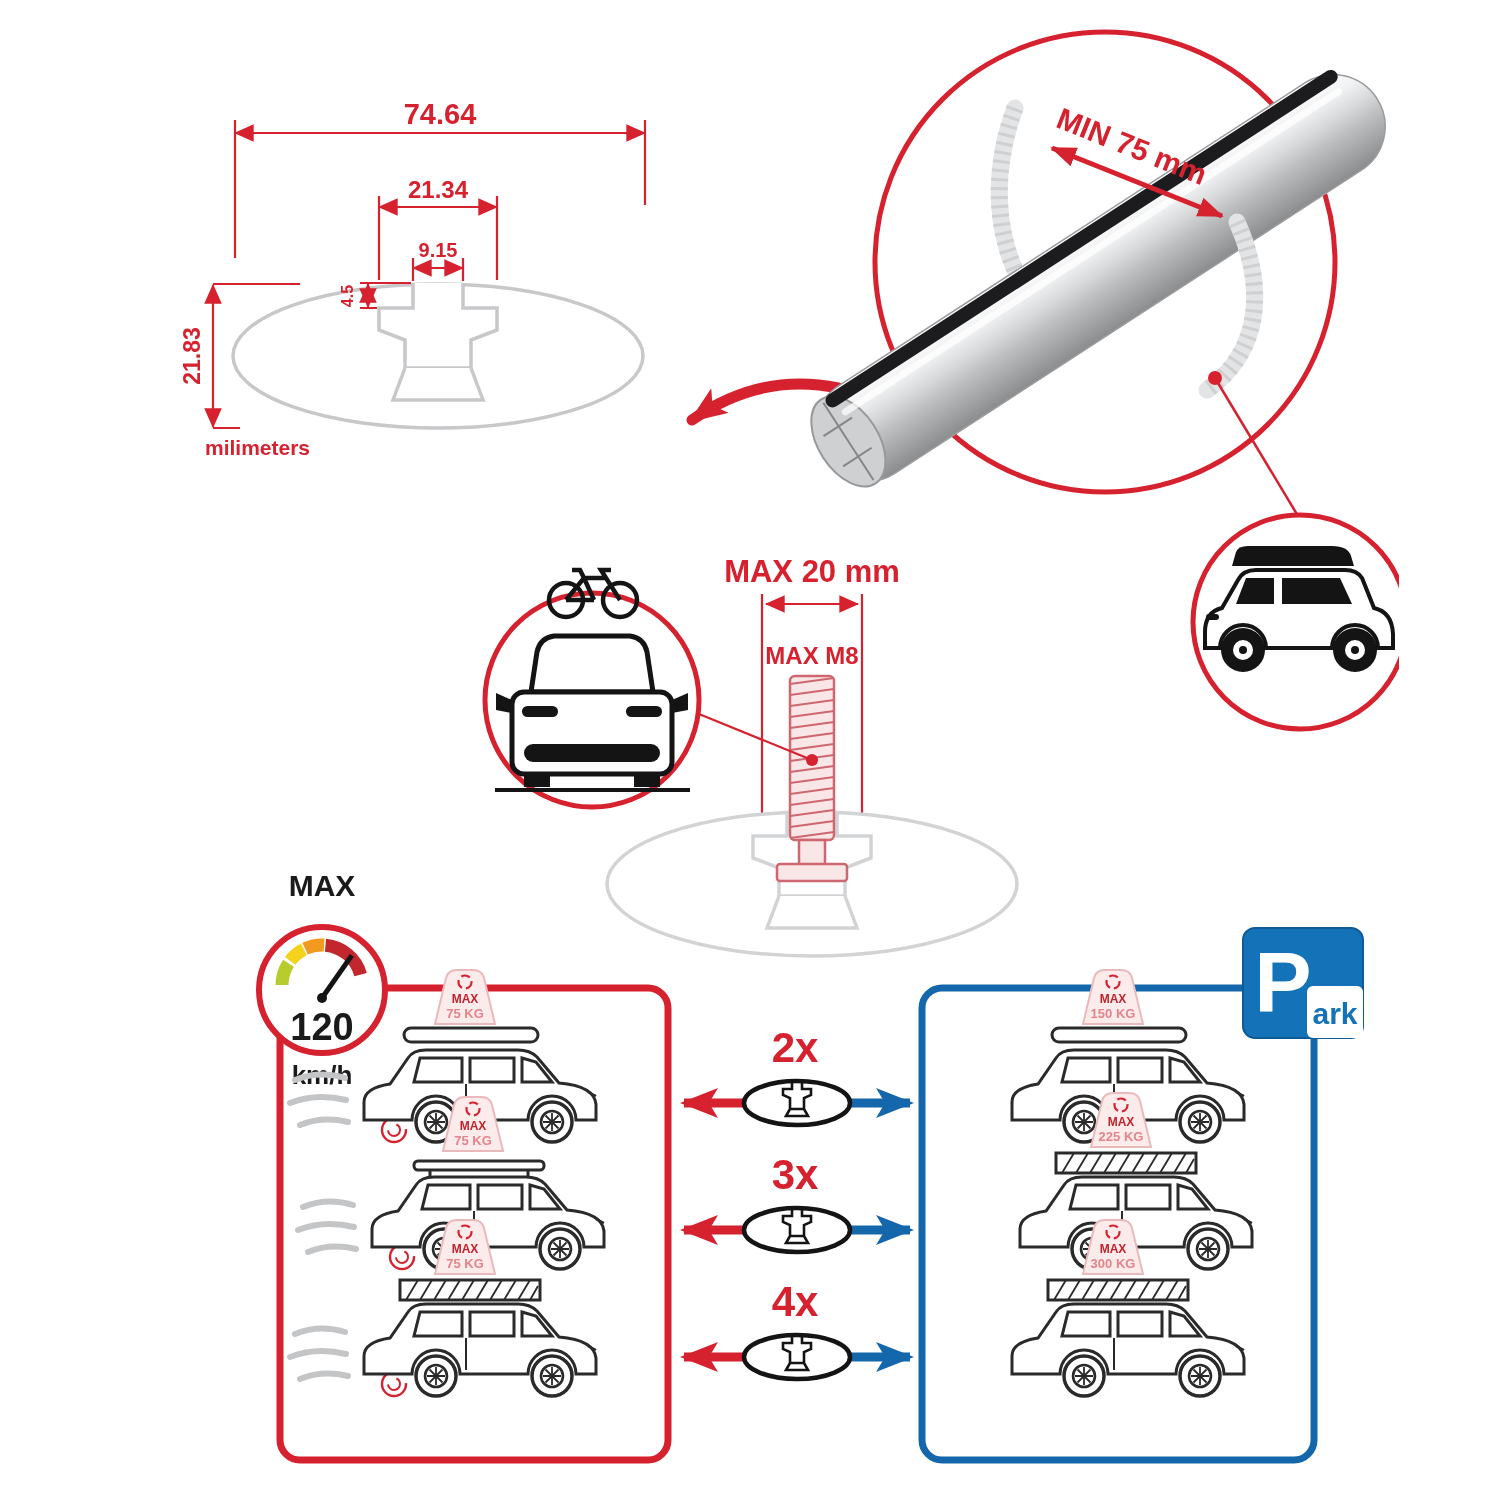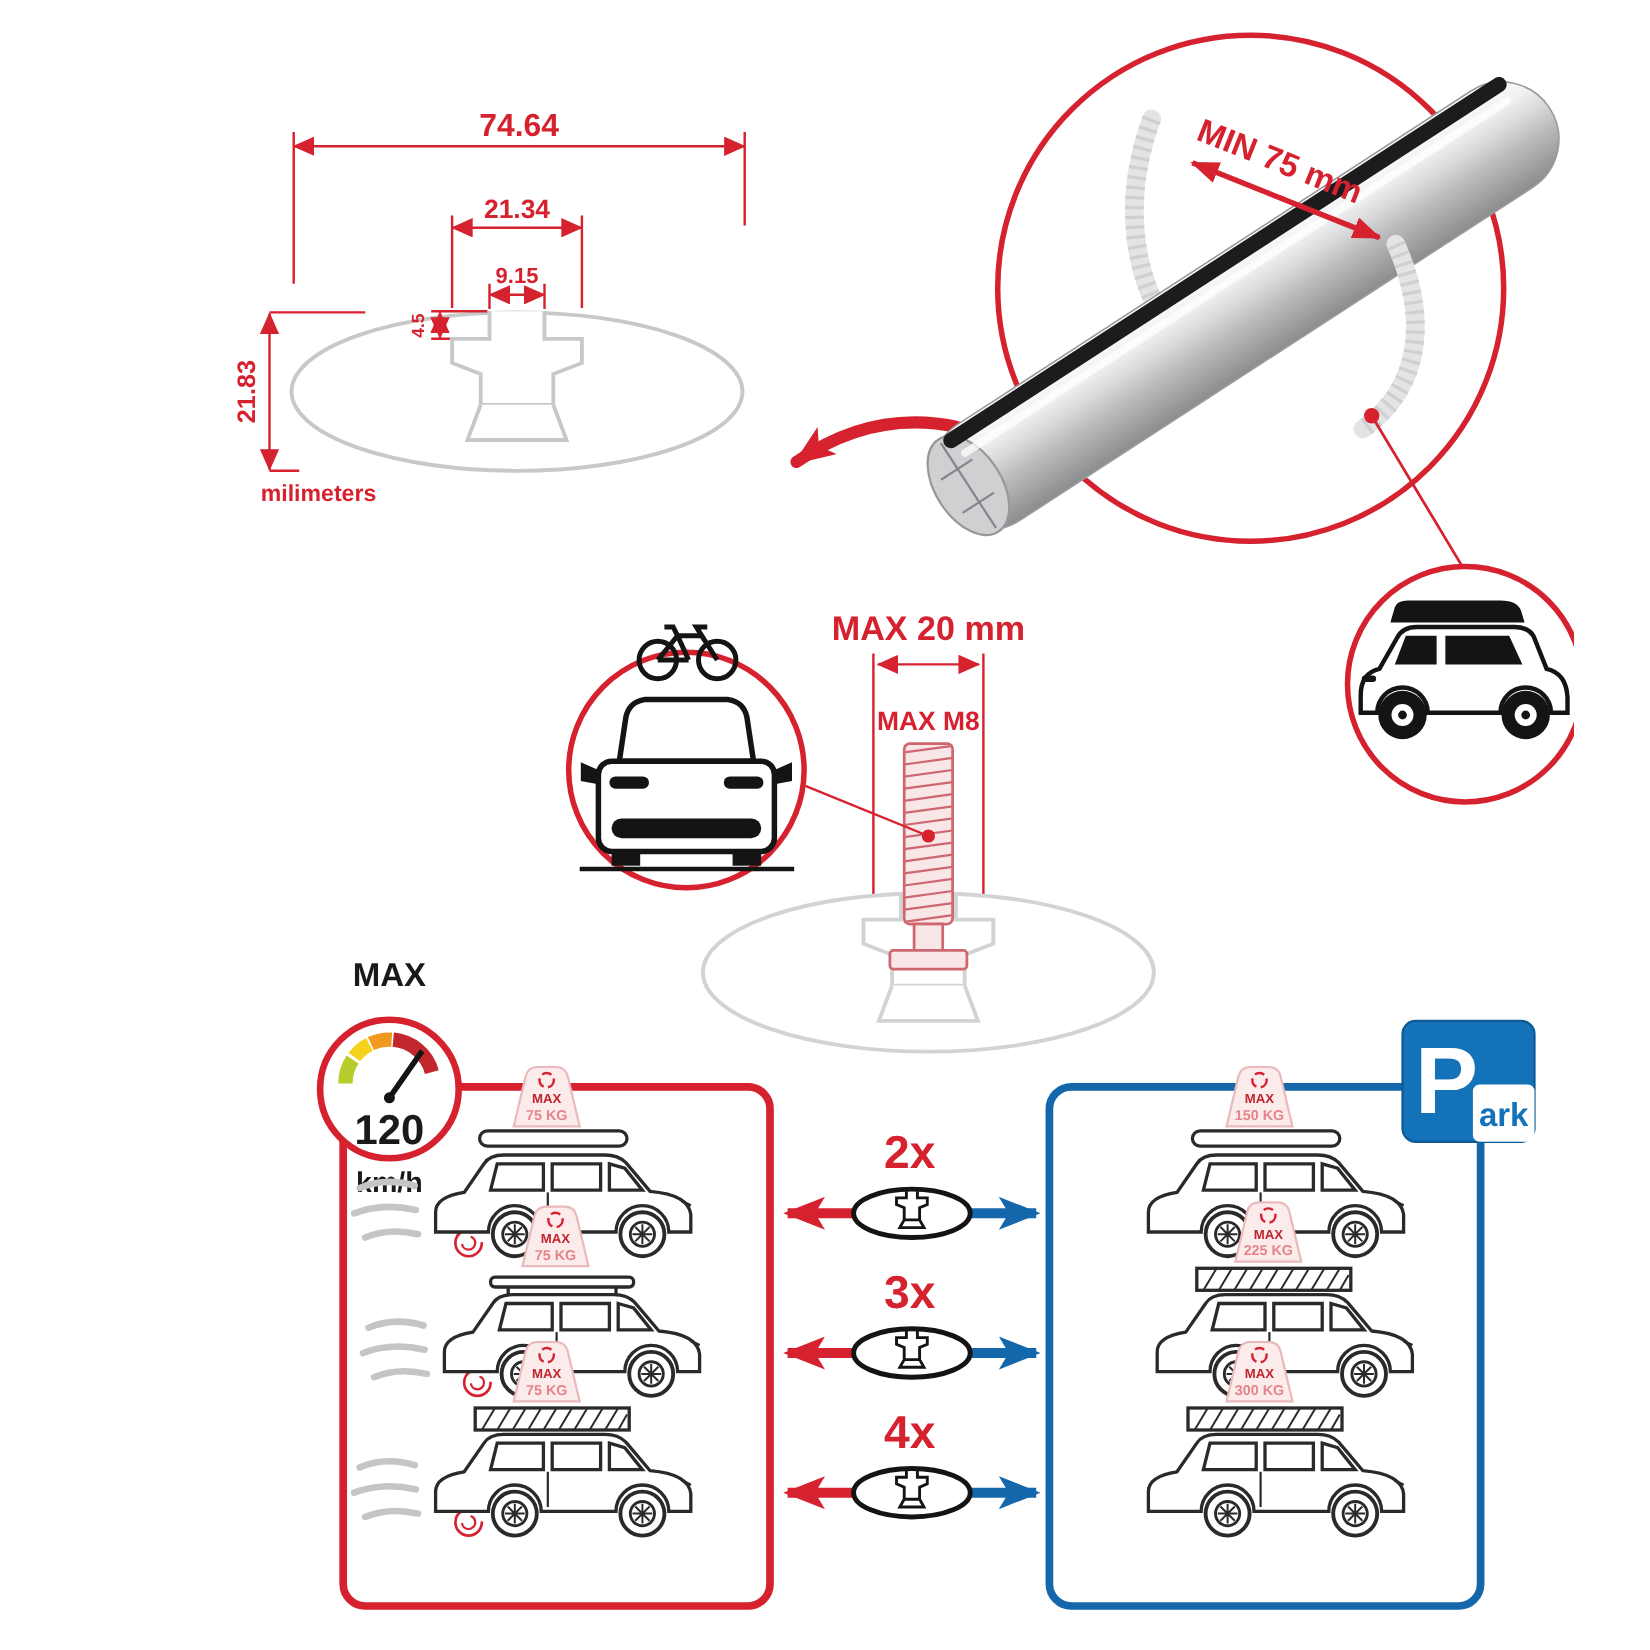--- a/index.html
+++ b/index.html
@@ -1,16 +1,16 @@
 <!DOCTYPE html>
 <html><head>
 <meta charset="utf-8">
 <style>
   html,body{margin:0;padding:0;background:#ffffff;}
-  .page{width:1399px;height:1500px;position:relative;background:#fff;overflow:hidden;padding-left:32px;}
+  .page{width:1399px;height:1500px;position:relative;background:#fff;overflow:hidden;}
   svg text{font-family:"Liberation Sans", sans-serif;font-weight:700;}
   .red-t{fill:#d6212f;}
   .blk-t{fill:#1a1a1a;}
   .blue-t{fill:#1472b8;}
   .white-t{fill:#ffffff;}
   .tag-max{fill:#c0242e;font-size:12px;text-anchor:middle;}
   .tag-load{fill:#e4848b;font-size:13px;text-anchor:middle;}
   .mid{text-anchor:middle;}
 </style>
 </head>

